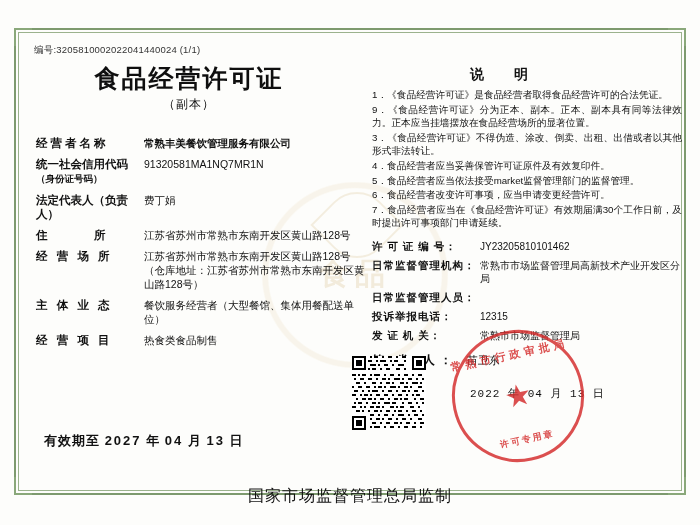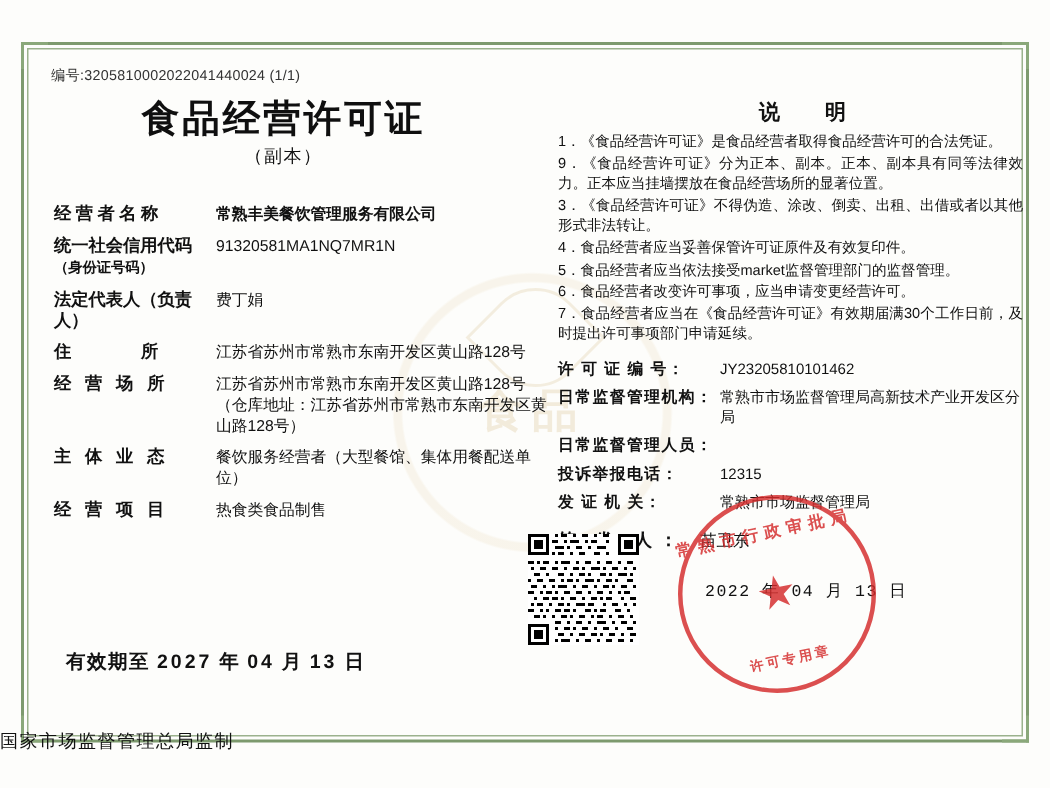--- a/index.html
+++ b/index.html
@@ -59,21 +59,21 @@
     word-break:break-all;
   }
   .val.bold{font-weight:bold;}
   .sub-lbl{
     font-size:9.5px;color:#111;letter-spacing:0px;font-weight:bold;
   }
 
   
   .note-title{
     position:absolute;left:470px;top:66px;font-size:14px;font-weight:bold;
-    letter-spacing:8px;color:#111;margin-left:36px;
+    letter-spacing:8px;color:#111;
   }
   .notes{
     position:absolute;left:372px;top:88px;width:310px;
     font-size:9.7px;line-height:13.6px;color:#111;
   }
   .notes div{margin-bottom:1px;text-align:justify;}
 
   
   .rfields{position:absolute;left:372px;top:240px;width:312px;}
   .rrow{display:flex;align-items:flex-start;margin-bottom:6px;}
@@ -97,22 +97,22 @@
   }
 
   
   .validity{
     position:absolute;left:44px;top:432px;font-size:13px;font-weight:bold;
     color:#111;letter-spacing:1px;
   }
   .validity .v-val{font-weight:bold;letter-spacing:2px;}
 
   .footer{
-    position:absolute;left:0;top:486px;width:700px;text-align:left;
-    font-size:12px;color:#111;letter-spacing:1px;
+    position:absolute;left:0;top:486px;width:700px;text-align:center;
+    font-size:16px;color:#111;letter-spacing:1px;
   }
 
   
   .qr{
     position:absolute;left:352px;top:356px;width:74px;height:74px;
     background:#ffffff;
   }
   .qr svg{display:block;}
 
   

